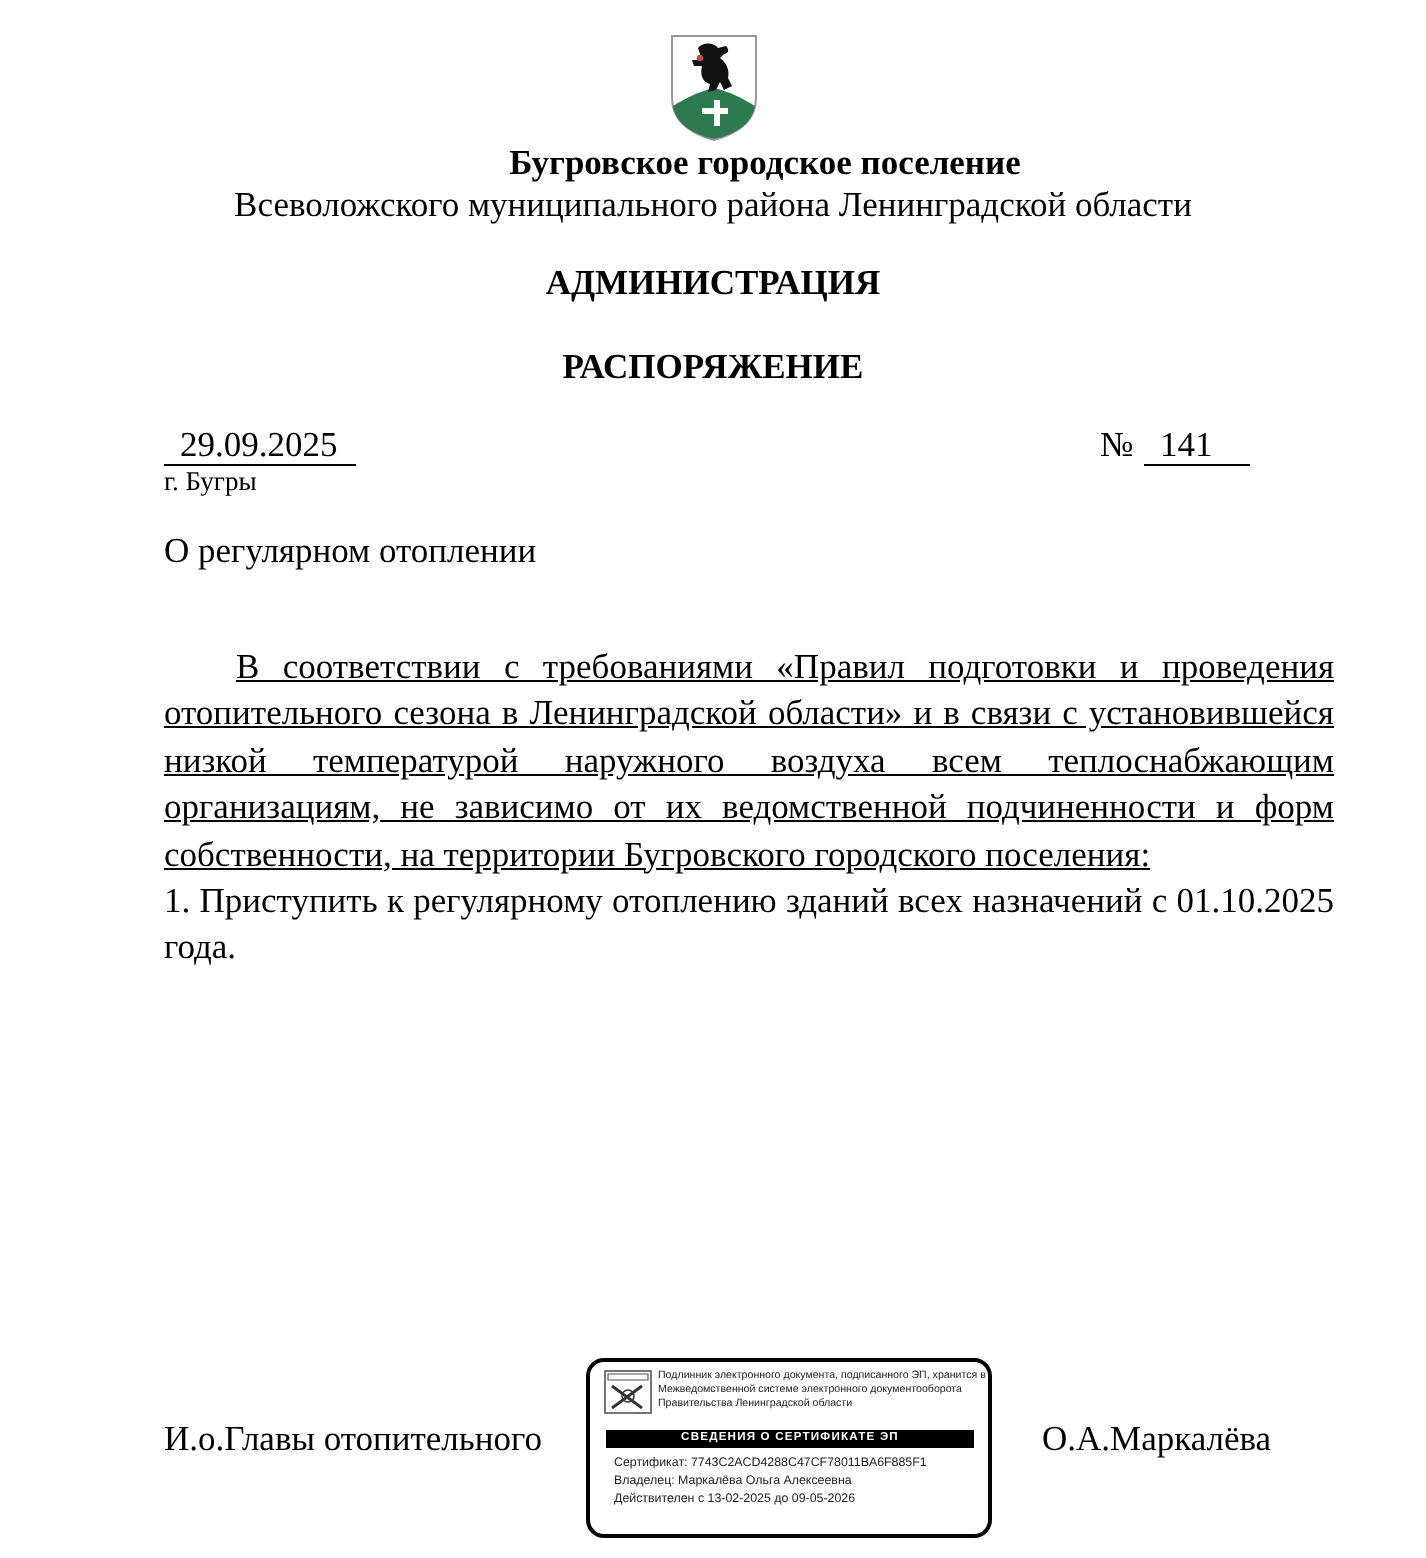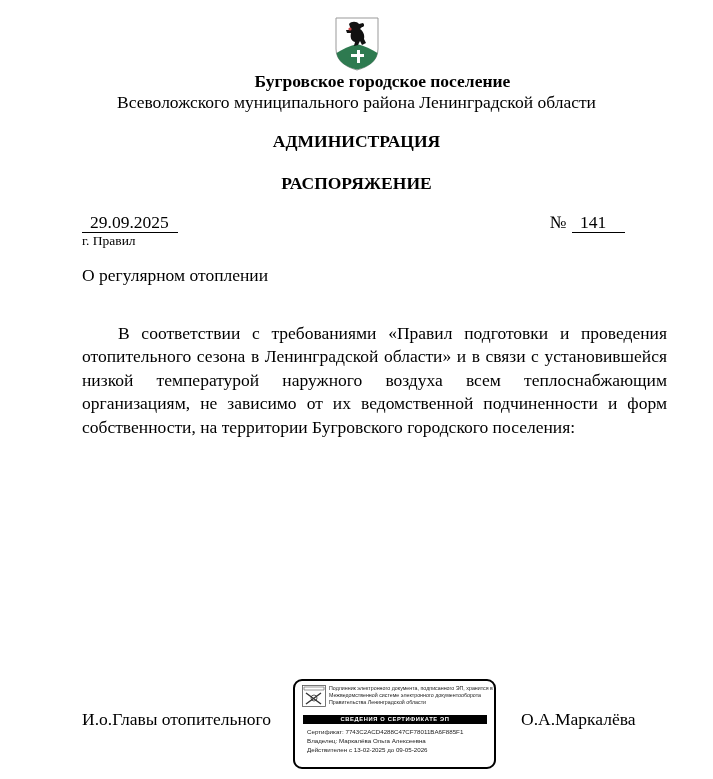--- a/index.html
+++ b/index.html
@@ -21,21 +21,21 @@
   .city { left: 82px; top: 233px; font-size: 13.5px; }
   .num-label { left: 550px; top: 212px; font-size: 17.5px; line-height: 20px; }
   .num-val { left: 572px; top: 212px; width: 53px; border-bottom: 1.2px solid #000; font-size: 17.5px; line-height: 20px; height: 20px; }
   .num-val span { padding-left: 8px; }
   .subject { left: 82px; top: 265px; font-size: 17.5px; }
   .body-text {
     left: 82px; top: 322px; width: 585px; font-size: 17.5px; line-height: 23.4px;
     text-align: justify;
   }
   .body-text p { margin: 0; }
-  .body-text p.indent { text-indent: 36px; }
+  .body-text p.indent { text-indent: 36px; text-decoration: underline; }
   .signer-pos { left: 82px; top: 709px; font-size: 17.5px; }
   .signer-name { left: 521px; top: 709px; font-size: 17.5px; }
   .stamp {
     left: 293px; top: 679px; width: 203px; height: 90px;
     border: 2px solid #000; border-radius: 9px; box-sizing: border-box;
     font-family: "Liberation Sans", "DejaVu Sans", sans-serif;
   }
   .stamp-emblem { left: 7px; top: 4px; width: 24px; height: 22px; }
   .stamp-head {
     left: 34px; top: 4px; width: 165px; font-size: 5.3px; line-height: 7px; color: #222;
@@ -59,28 +59,29 @@
     <circle cx="17" cy="14" r="1.6" fill="#c44"></circle>
   </svg>
 </div>
 
 <div class="abs center-line org-name">Бугровское городское поселение</div>
 <div class="abs center-line org-sub">Всеволожского муниципального района Ленинградской области</div>
 <div class="abs center-line admin-title">АДМИНИСТРАЦИЯ</div>
 <div class="abs center-line order-title">РАСПОРЯЖЕНИЕ</div>
 
 <div class="abs date-wrap"><span>29.09.2025</span></div>
-<div class="abs city">г. Правил</div>
+<div class="abs city">г. Бугры</div>
 <div class="abs num-label">№</div>
 <div class="abs num-val"><span>141</span></div>
 
 <div class="abs subject">О регулярном отоплении</div>
 
 <div class="abs body-text">
   <p class="indent">В соответствии с требованиями «Правил подготовки и проведения отопительного сезона в Ленинградской области» и в связи с установившейся низкой температурой наружного воздуха всем теплоснабжающим организациям, не зависимо от их ведомственной подчиненности и форм собственности, на территории Бугровского городского поселения:</p>
+  <p>1. Приступить к регулярному отоплению зданий всех назначений с 01.10.2025 года.</p>
 </div>
 
 <div class="abs signer-pos">И.о.Главы отопительного</div>
 <div class="abs signer-name">О.А.Маркалёва</div>
 
 <div class="abs stamp">
   <div class="abs stamp-emblem">
     <svg width="24" height="22" viewBox="0 0 24 22">
       <rect x="0.5" y="0.5" width="23" height="21" fill="#fff" stroke="#555" stroke-width="0.8"></rect>
       <path d="M2 2 h20 v3 h-20 z" fill="none" stroke="#555" stroke-width="0.6"></path>

